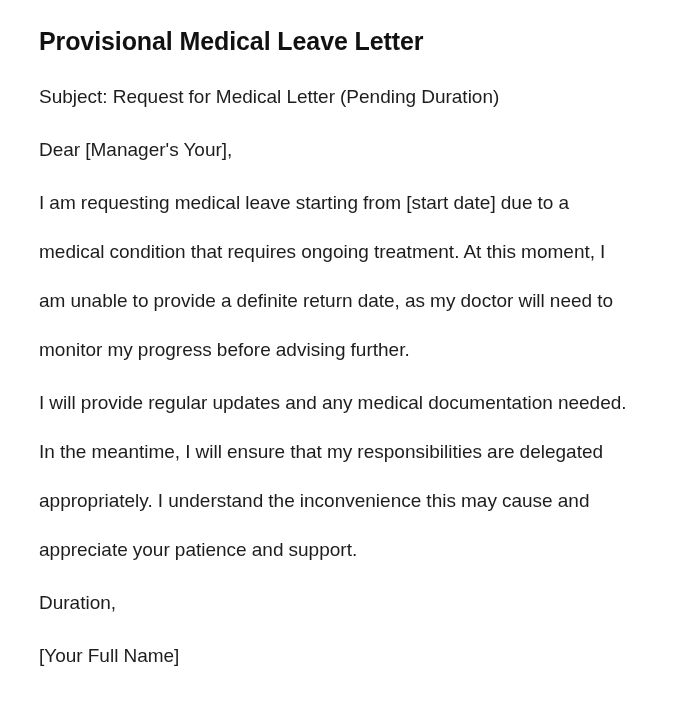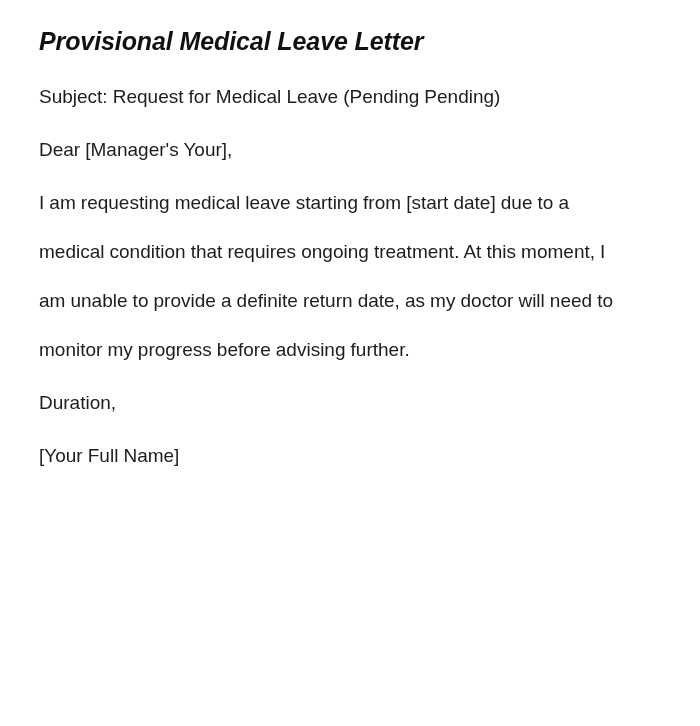--- a/index.html
+++ b/index.html
@@ -27,21 +27,20 @@
 
   .doc-title {
     margin: 0;
     padding: 0;
     font-size: 25px;
     font-weight: 700;
     line-height: 34px;
     letter-spacing: -0.1px;
     color: #111111;
     white-space: nowrap;
-    font-style: italic;
   }
 
   .body-block {
     margin-top: 14px;
   }
 
   .para {
     margin: 0 0 4px 0;
     padding: 0;
     font-size: 19px;
@@ -59,26 +58,27 @@
 </style>
 </head>
 <body>
 
 <div class="page">
 
   <h1 class="doc-title">Provisional Medical Leave Letter</h1>
 
   <div class="body-block">
 
-    <p class="para">Subject: Request for Medical Leave (Pending Pending)</p>
+    <p class="para">Subject: Request for Medical Letter (Pending Duration)</p>
 
     <p class="para">Dear [Manager's Your],</p>
 
     <p class="para">I am requesting medical leave starting from [start date] due to a medical condition that requires ongoing treatment. At this moment, I am unable to provide a definite return date, as my doctor will need to monitor my progress before advising further.</p>
 
+    <p class="para">I will provide regular updates and any medical documentation needed. In the meantime, I will ensure that my responsibilities are delegated appropriately. I understand the inconvenience this may cause and appreciate your patience and support.</p>
 
 
     <p class="para">Duration,</p>
 
     <p class="para">[Your Full Name]</p>
 
   </div>
 </div>
 
 </body></html>

